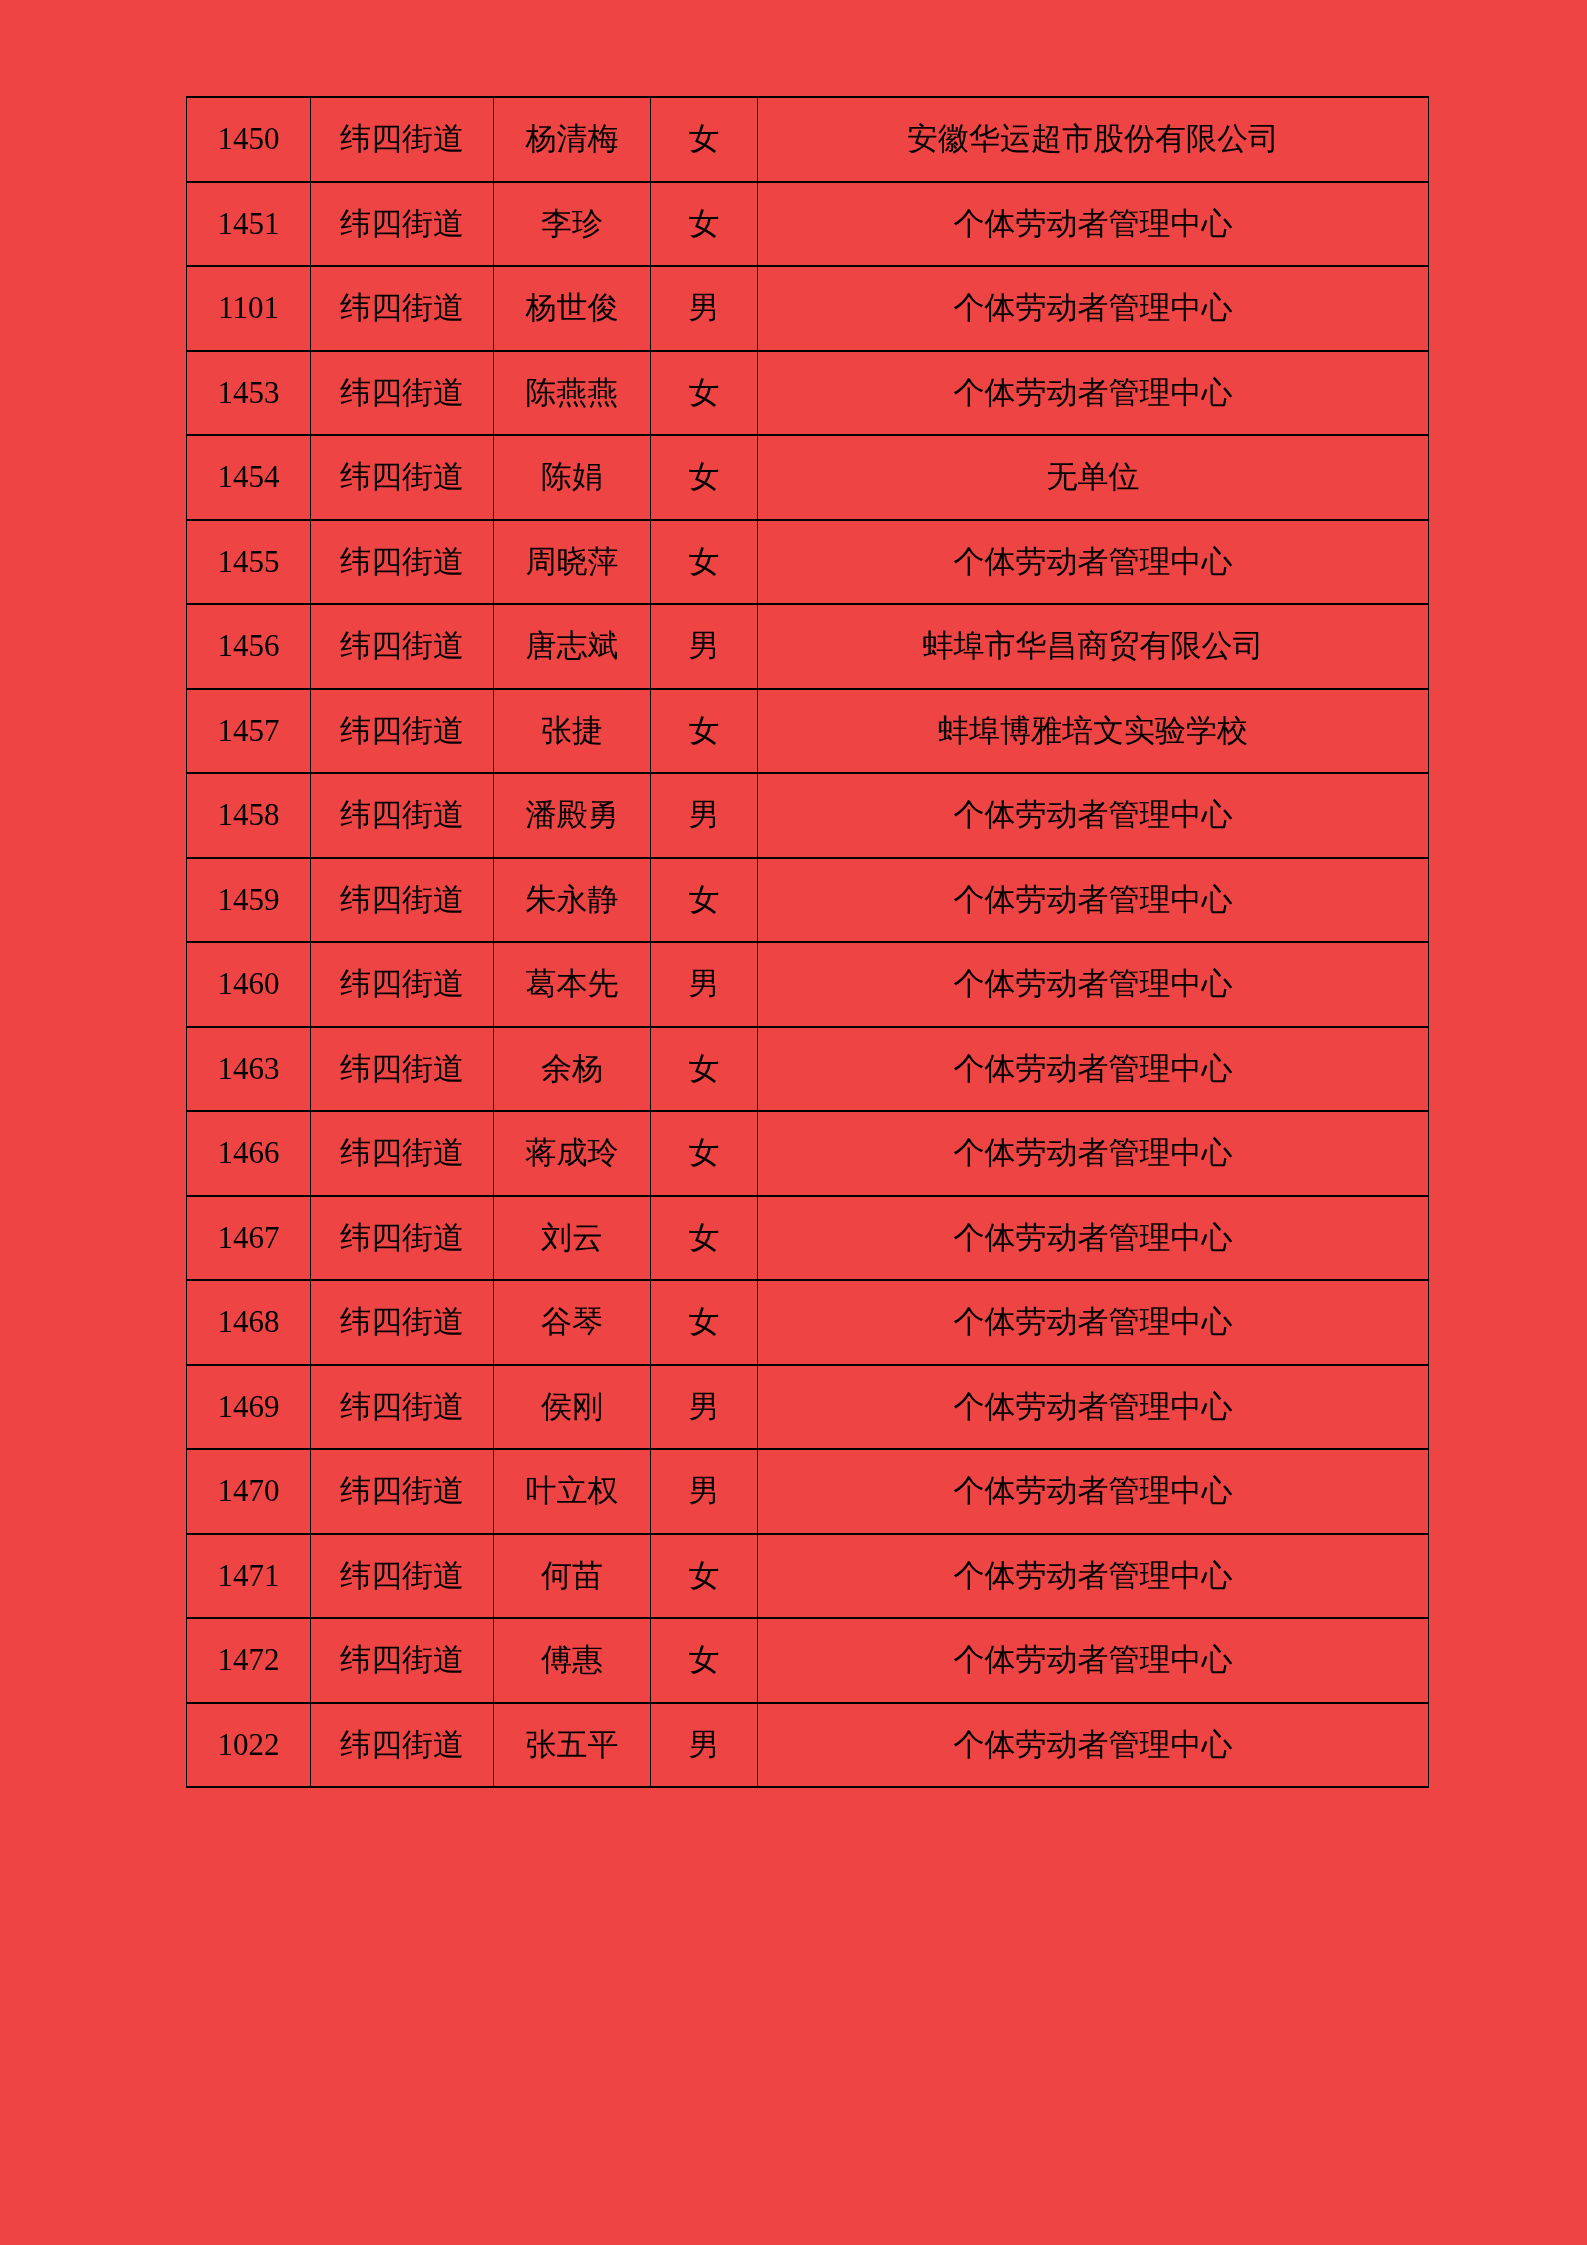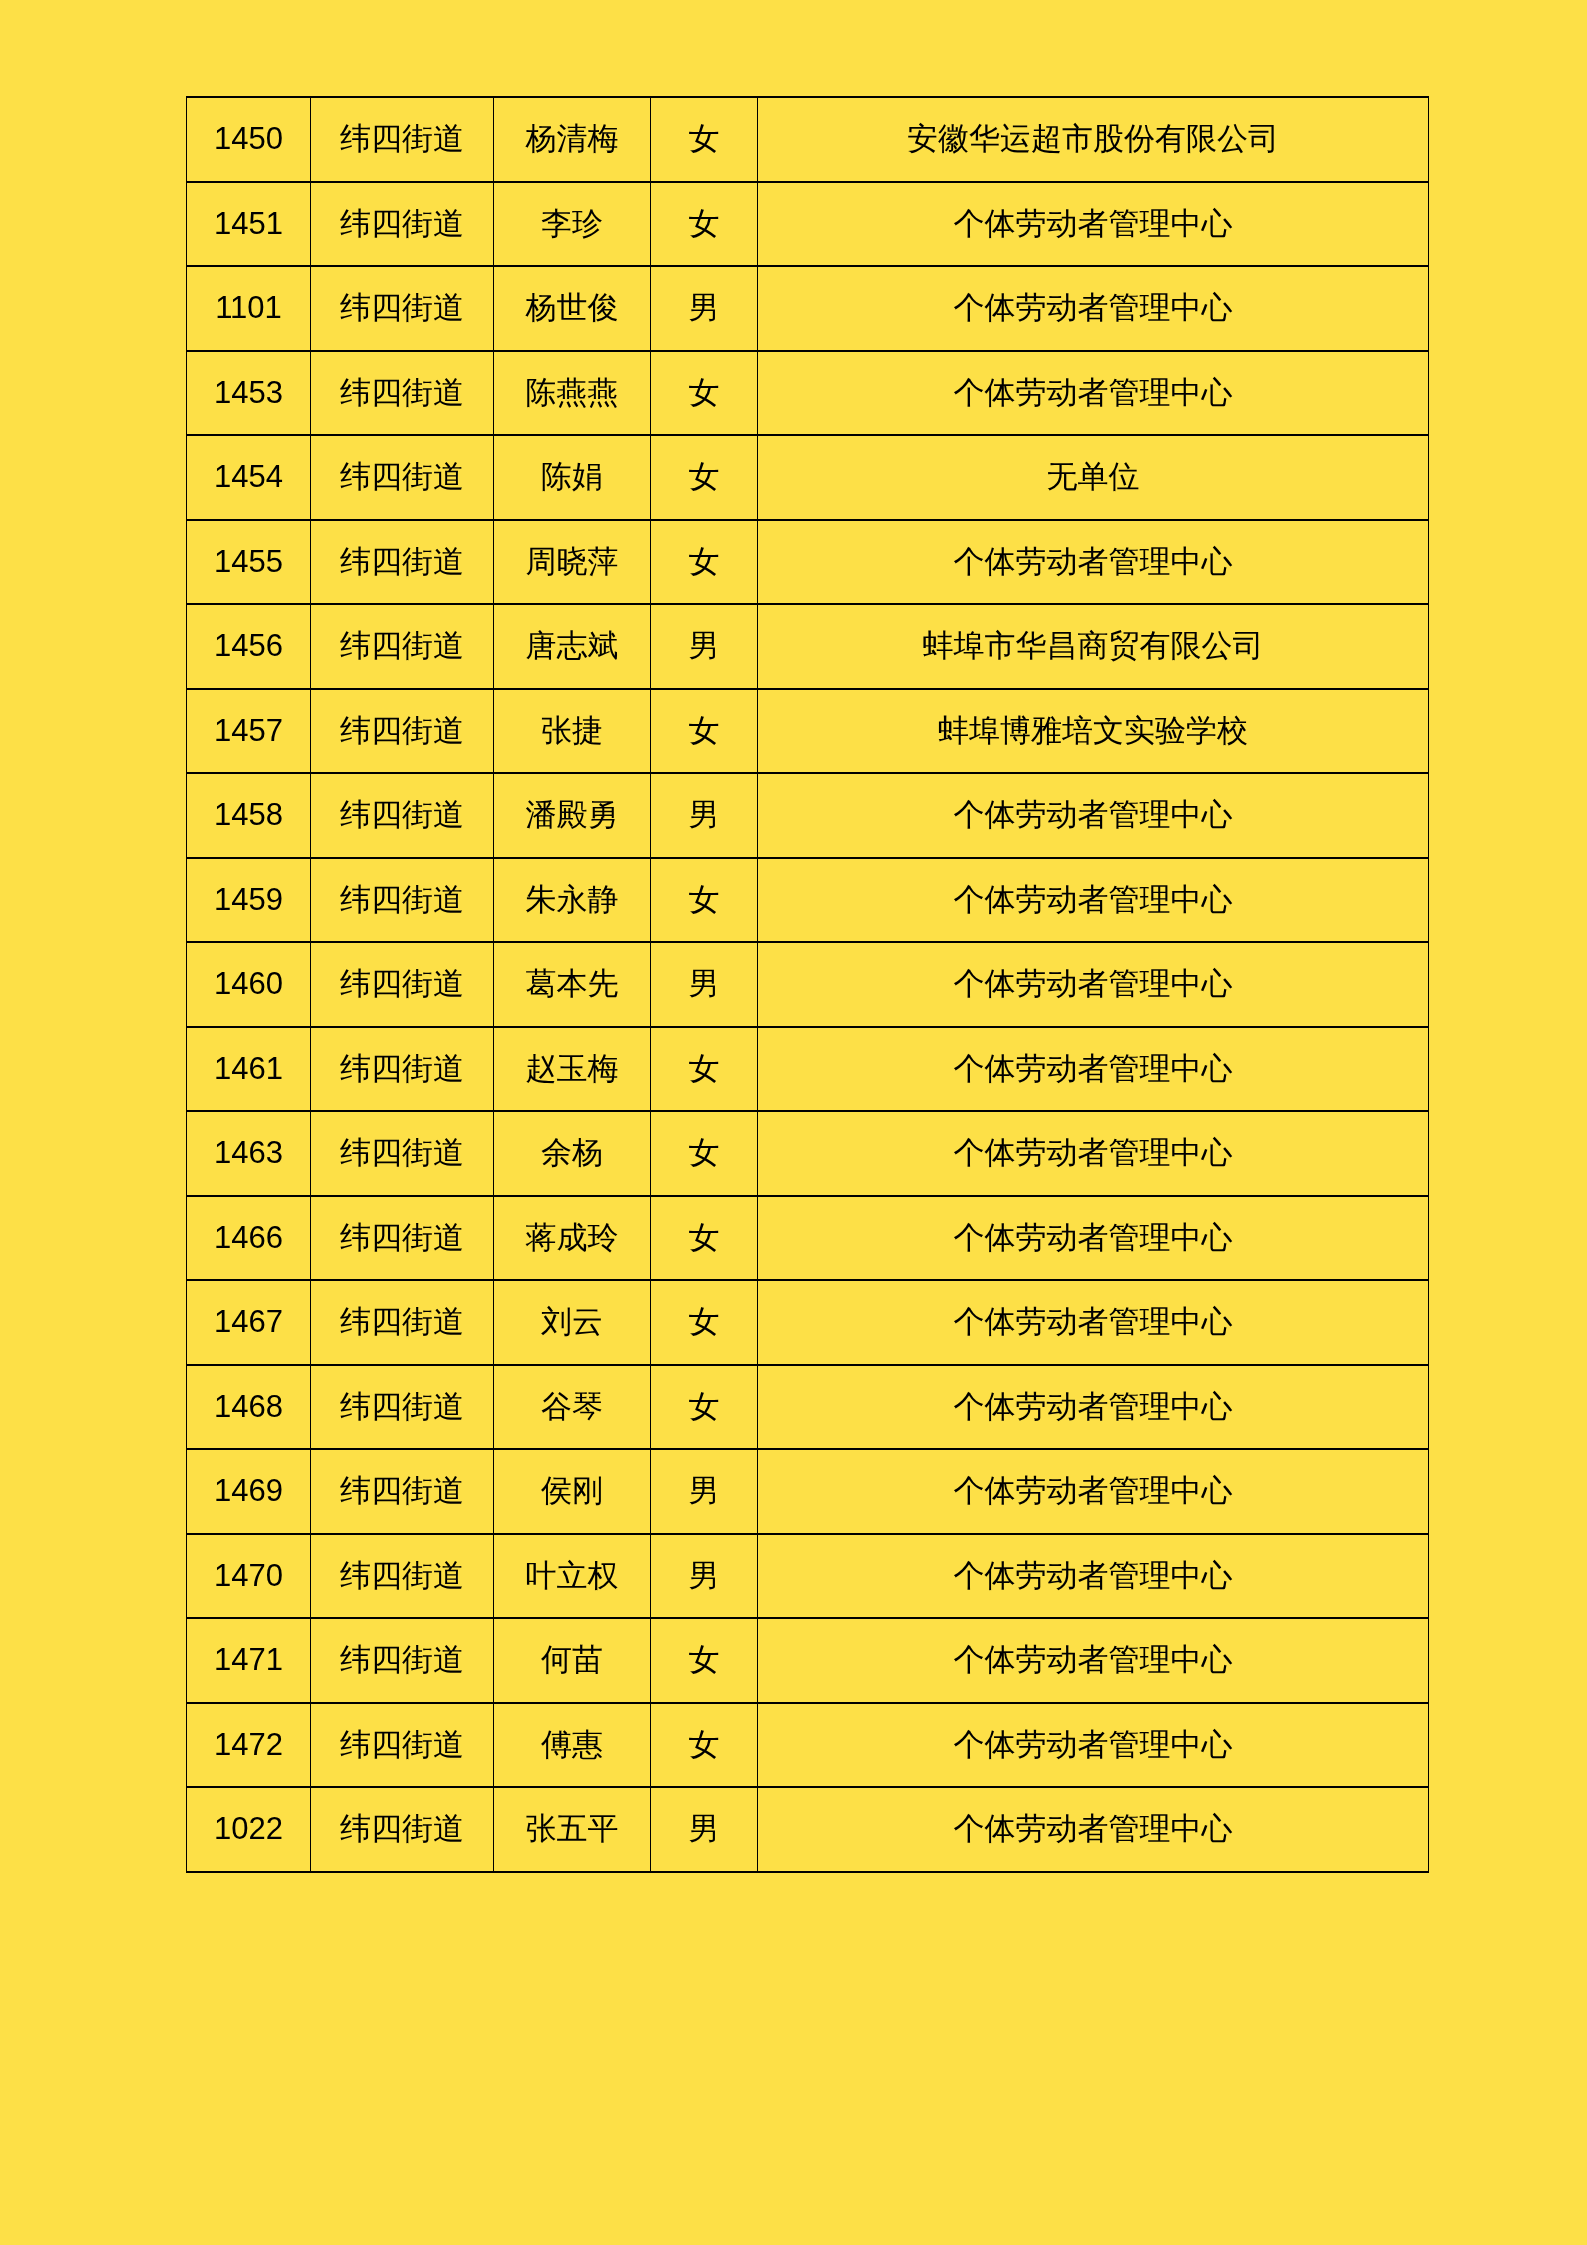--- a/index.html
+++ b/index.html
@@ -6,22 +6,23 @@
     margin: 0;
     padding: 0;
   }
   body {
     font-family: "Liberation Sans", "DejaVu Sans", sans-serif;
   }
   .page {
     position: relative;
     width: 1587px;
     height: 2245px;
-    background: #fde047;
+    background: #ef4444;
     overflow: hidden;
+    font-family: Liberation Serif, serif;
   }
   table.roster {
     position: absolute;
     left: 186px;
     top: 96px;
     width: 1242px;
     border-collapse: collapse;
     table-layout: fixed;
   }
   table.roster td {
@@ -130,27 +131,20 @@
           <td>个体劳动者管理中心</td>
         </tr>
         <tr>
           <td>1460</td>
           <td>纬四街道</td>
           <td>葛本先</td>
           <td>男</td>
           <td>个体劳动者管理中心</td>
         </tr>
         <tr>
-          <td>1461</td>
-          <td>纬四街道</td>
-          <td>赵玉梅</td>
-          <td>女</td>
-          <td>个体劳动者管理中心</td>
-        </tr>
-        <tr>
           <td>1463</td>
           <td>纬四街道</td>
           <td>余杨</td>
           <td>女</td>
           <td>个体劳动者管理中心</td>
         </tr>
         <tr>
           <td>1466</td>
           <td>纬四街道</td>
           <td>蒋成玲</td>

